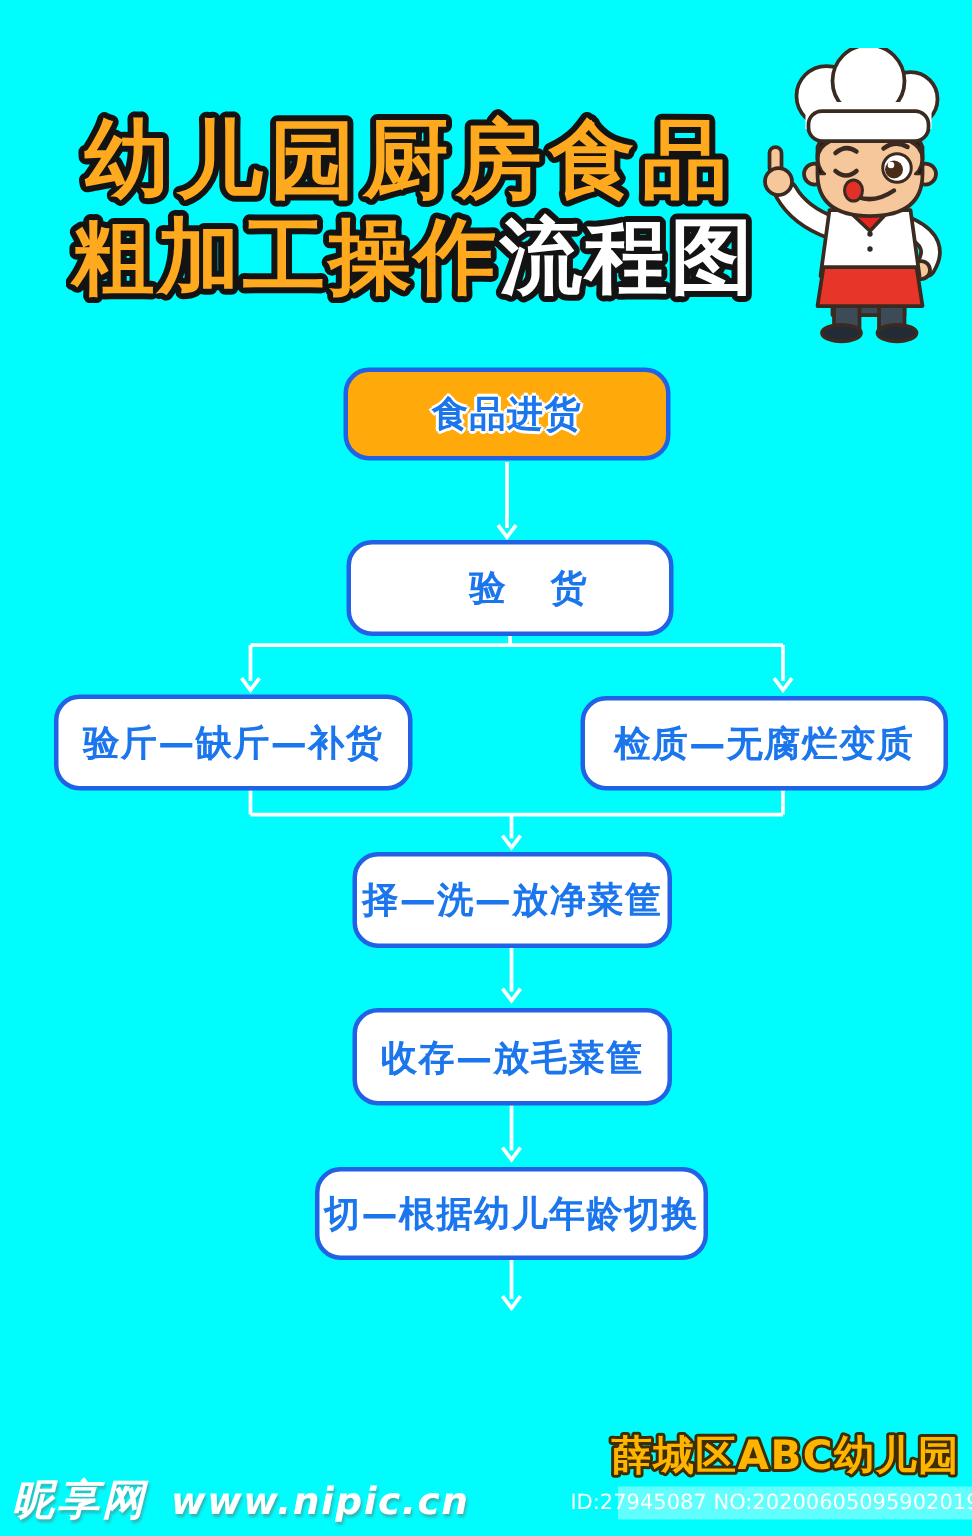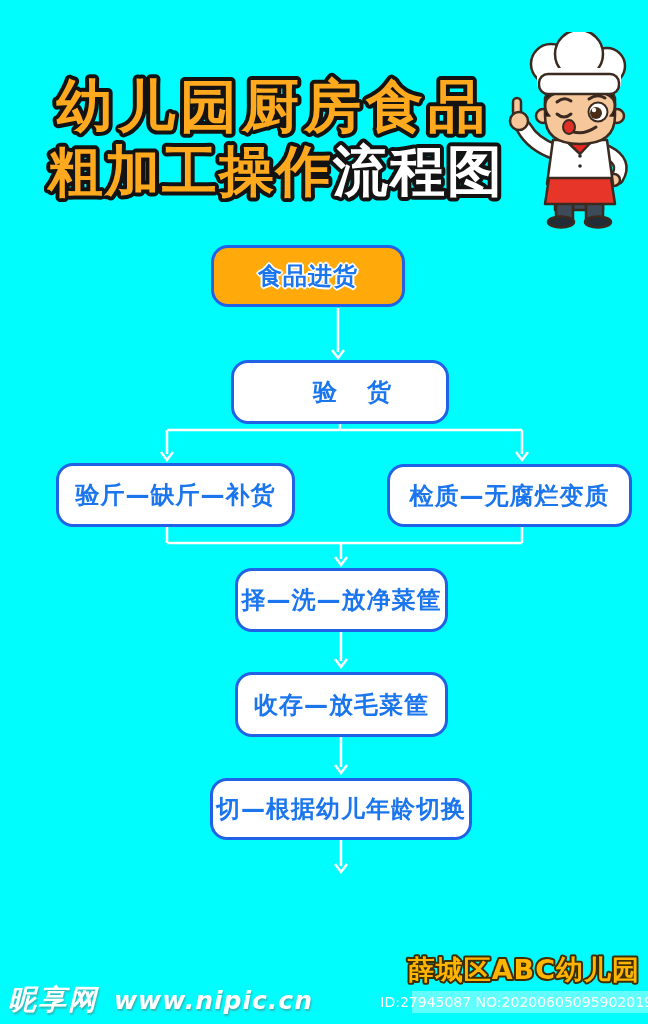--- a/index.html
+++ b/index.html
@@ -7,23 +7,23 @@
   .poster{position:relative;width:648px;height:1024px;background:#00fdfe;overflow:hidden;}
 
   
   .fbox{position:absolute;box-sizing:border-box;background:#ffffff;border:3px solid #2161e6;
         border-radius:17px;display:flex;align-items:center;justify-content:center;
         color:#1b76ee;font-weight:bold;font-size:24px;letter-spacing:1px;white-space:nowrap;}
   .fbox.orange{background:#ffa90a;}
   .fbox.orange .lbl{color:#1b76ee;
         text-shadow:-2px 0 #fff,2px 0 #fff,0 -2px #fff,0 2px #fff,-1px -1px #fff,1px 1px #fff,-1px 1px #fff,1px -1px #fff;}
 
-  #box-1{left:211px;top:245px;width:194px;height:62px;}
+  #box-1{left:229px;top:245px;width:218px;height:62px;}
   #box-2{left:231px;top:360px;width:218px;height:64px;letter-spacing:3px;padding-left:27px;}
-  #box-3{left:56px;top:463px;width:239px;height:64px;}
+  #box-3{left:36px;top:463px;width:239px;height:64px;}
   #box-4{left:387px;top:464px;width:245px;height:63px;}
   #box-5{left:235px;top:568px;width:213px;height:64px;}
   #box-6{left:235px;top:672px;width:213px;height:65px;}
   #box-7{left:210px;top:778px;width:262px;height:62px;}
   #box-8{left:210px;top:877px;width:262px;height:65px;}
 
   .connectors{position:absolute;left:0;top:0;width:648px;height:1024px;pointer-events:none;}
 
   .title-svg{position:absolute;left:44px;top:50px;}
   .chef{position:absolute;right:5px;top:32px;}

